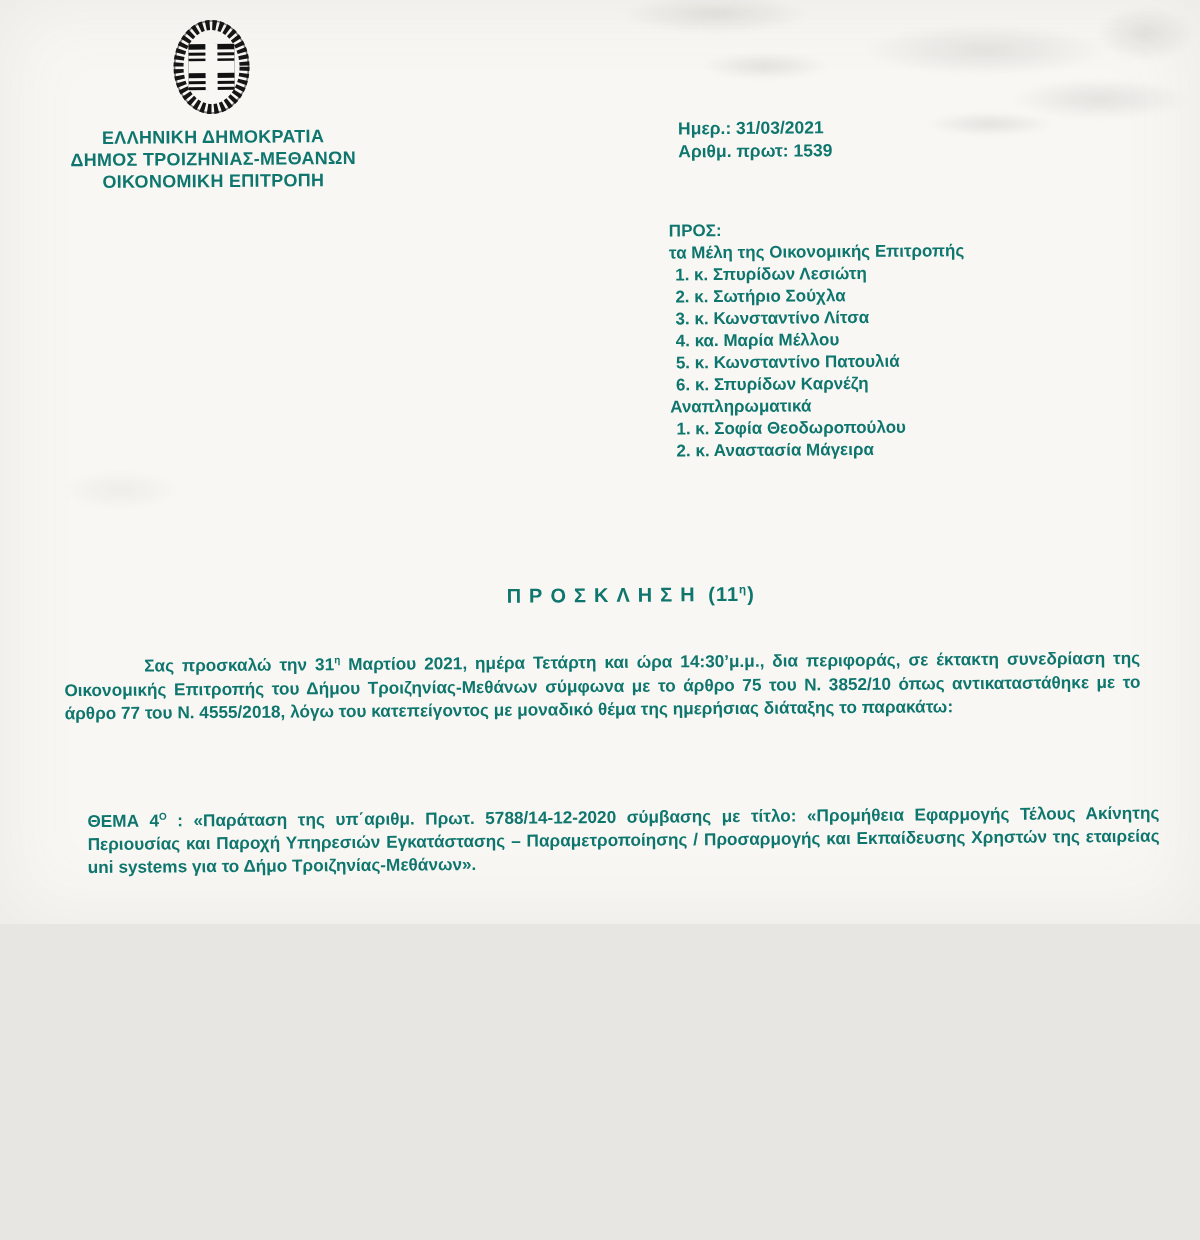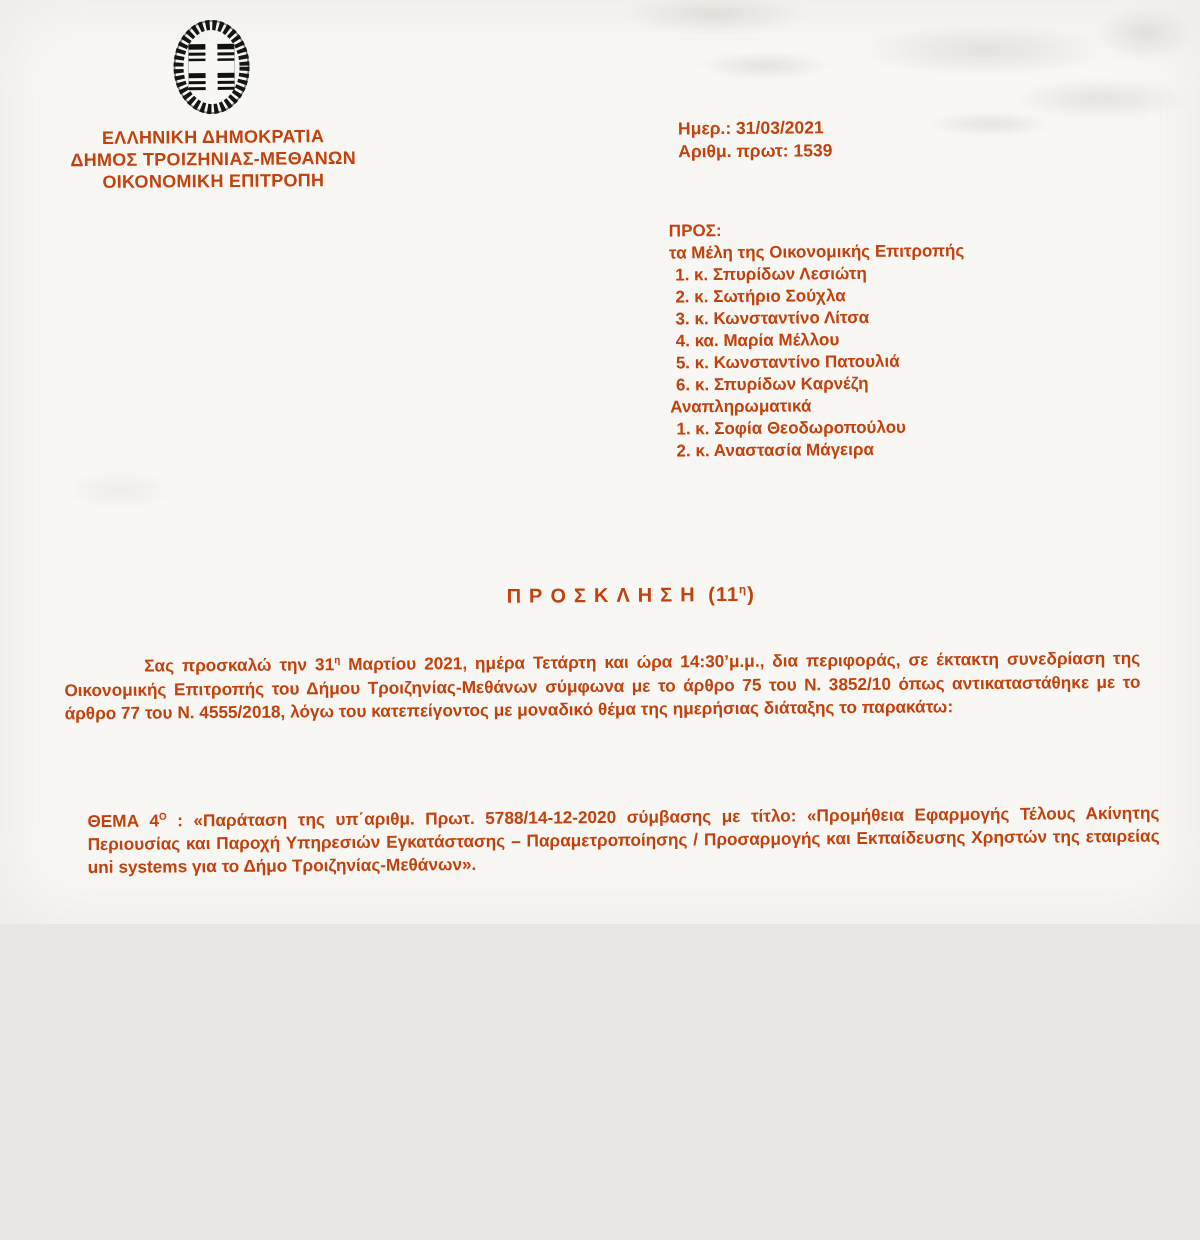--- a/index.html
+++ b/index.html
@@ -1,19 +1,19 @@
 <!DOCTYPE html>
 <html><head>
 <meta charset="utf-8">
 <style>
   html,body { margin:0; padding:0; background:#e8e6e2; }
   .page {
     position:relative; width:1200px; height:924px; margin:0 auto;
     background:#f8f7f4; overflow:hidden;
-    font-family:"Liberation Sans", sans-serif; color:#c2410c;
+    font-family:"Liberation Sans", sans-serif; color:#0f766e;
     box-shadow: inset 0 0 80px rgba(120,115,105,0.10);
   }
   .tilt { position:absolute; inset:0; transform:rotate(-0.45deg); transform-origin:50% 55%; }
 
   
   .blob { position:absolute; background:radial-gradient(ellipse at center, rgba(125,120,112,0.16), rgba(125,120,112,0) 70%); filter:blur(2px); pointer-events:none; }
   .b1 { left:620px; top:-6px;  width:190px; height:40px; }
   .b2 { left:860px; top:24px;  width:250px; height:52px; }
   .b3 { left:1010px; top:78px; width:180px; height:42px; }
   .b4 { left:700px; top:52px;  width:130px; height:28px; }

